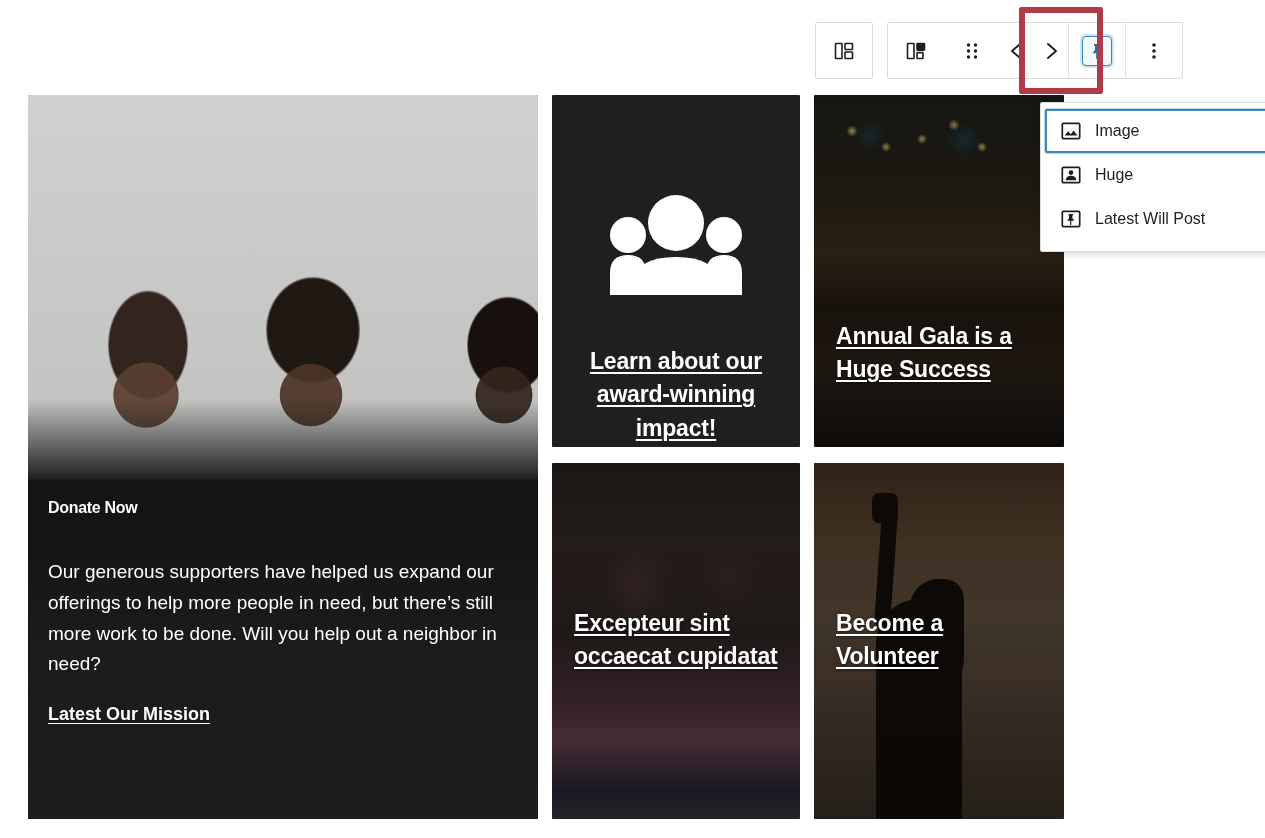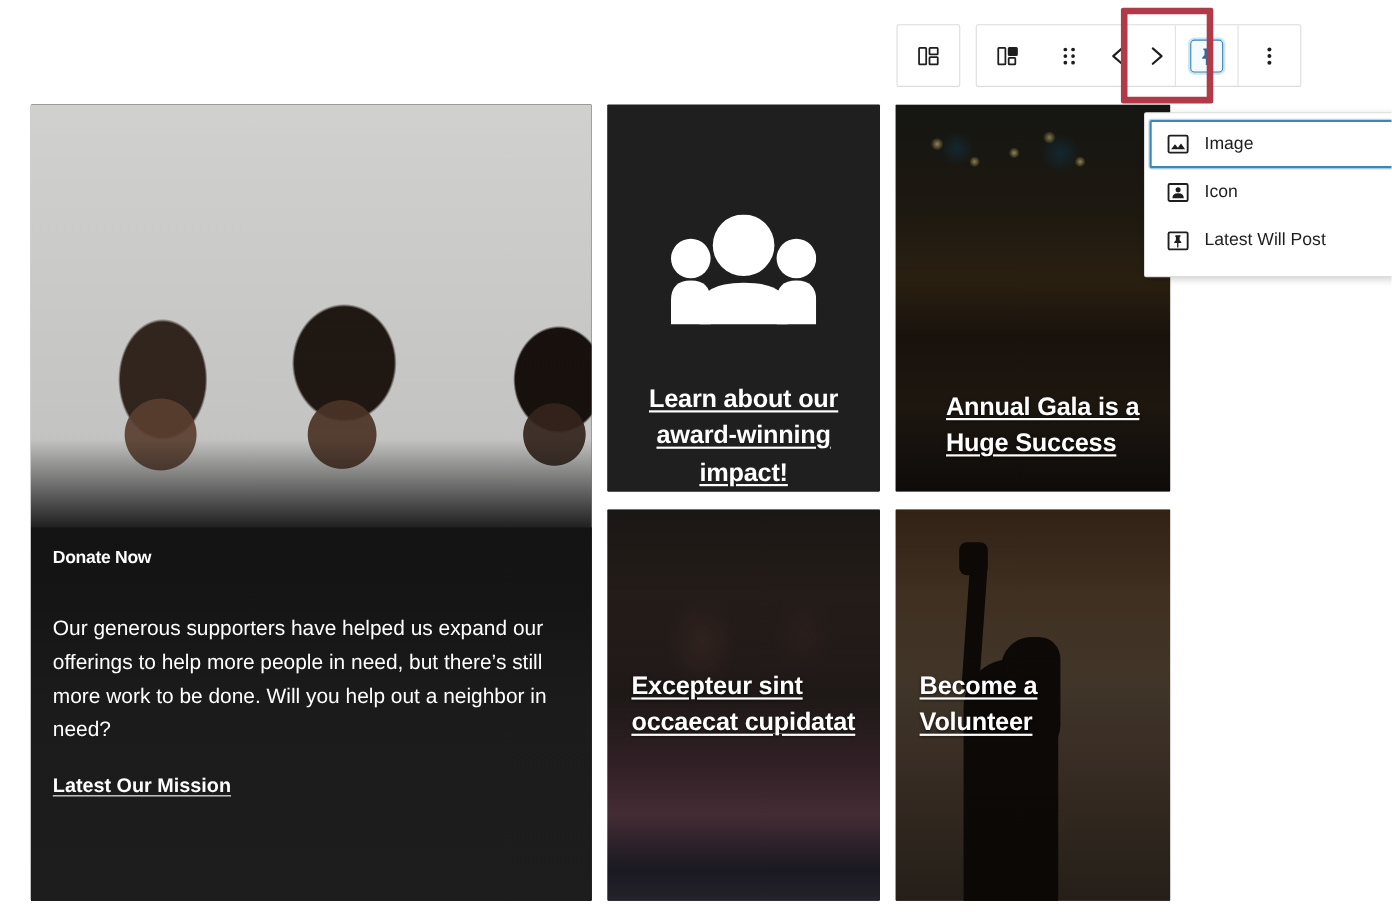--- a/index.html
+++ b/index.html
@@ -240,21 +240,21 @@
     background:
       radial-gradient(circle 7px at 38px 36px, #d9c57a 0%, rgba(217,197,122,.1) 75%, transparent 80%),
       radial-gradient(circle 6px at 72px 52px, #d2bd70 0%, rgba(210,189,112,.1) 75%, transparent 80%),
       radial-gradient(circle 6px at 108px 44px, #dcc77e 0%, rgba(220,199,126,.1) 75%, transparent 80%),
       radial-gradient(circle 7px at 140px 30px, #cbb66c 0%, rgba(203,182,108,.1) 75%, transparent 80%),
       radial-gradient(circle 6px at 168px 52px, #d6c177 0%, rgba(214,193,119,.1) 75%, transparent 80%),
       radial-gradient(circle 22px at 56px 40px, #1d3a46 0%, transparent 70%),
       radial-gradient(circle 26px at 150px 44px, #1b3a48 0%, transparent 70%),
       linear-gradient(180deg,#20211c 0%, #2b2317 28%, #3a2c18 46%, #241a12 60%, #2e2318 78%, #171310 100%);
   }
-  .card-gala .card-link { top: 258px; margin-left: 24px; }
+  .card-gala .card-link { top: 225px; }
 
   
   .card-excepteur { grid-column: 2; grid-row: 2; }
   .bg-exc {
     position:absolute; inset:0;
     background:
       radial-gradient(ellipse 46px 60px at 86px 120px, #432f2a 0%, transparent 72%),
       radial-gradient(ellipse 40px 54px at 178px 112px, #3a2a26 0%, transparent 72%),
       linear-gradient(180deg,#2a2320 0%, #332823 22%, #2b2220 48%, #4a3038 66%, #6a4450 78%, #2a2838 92%, #3b3a44 100%);
   }
@@ -439,21 +439,21 @@
   </div>
 
   <div class="dd-item">
     <span class="dd-icon">
       <svg width="22" height="22" viewBox="0 0 22 22" fill="none" stroke="#1e1e1e" stroke-width="1.7">
         <rect x="2.3" y="3.3" width="17.4" height="15.4" rx="1.2"></rect>
         <circle cx="11" cy="8.6" r="2.3" fill="#1e1e1e" stroke="none"></circle>
         <path d="M5.8 16.2 Q5.8 11.7 11 11.7 Q16.2 11.7 16.2 16.2 Z" fill="#1e1e1e" stroke="none"></path>
       </svg>
     </span>
-    <span class="dd-label">Icon</span>
+    <span class="dd-label">Huge</span>
   </div>
 
   <div class="dd-item">
     <span class="dd-icon">
       <svg width="22" height="22" viewBox="0 0 22 22" fill="none" stroke="#1e1e1e" stroke-width="1.7">
         <rect x="2.3" y="3.3" width="17.4" height="15.4" rx="1.2"></rect>
         <path d="M8.8 5.9h4.4v1l-.8.5v2.9l1.5 1.6v.9h-2.6v4.2h-1.2v-4.2H7.5v-.9l1.5-1.6V7.4l-.8-.5z" fill="#1e1e1e" stroke="none"></path>
       </svg>
     </span>
     <span class="dd-label">Latest Will Post</span>

